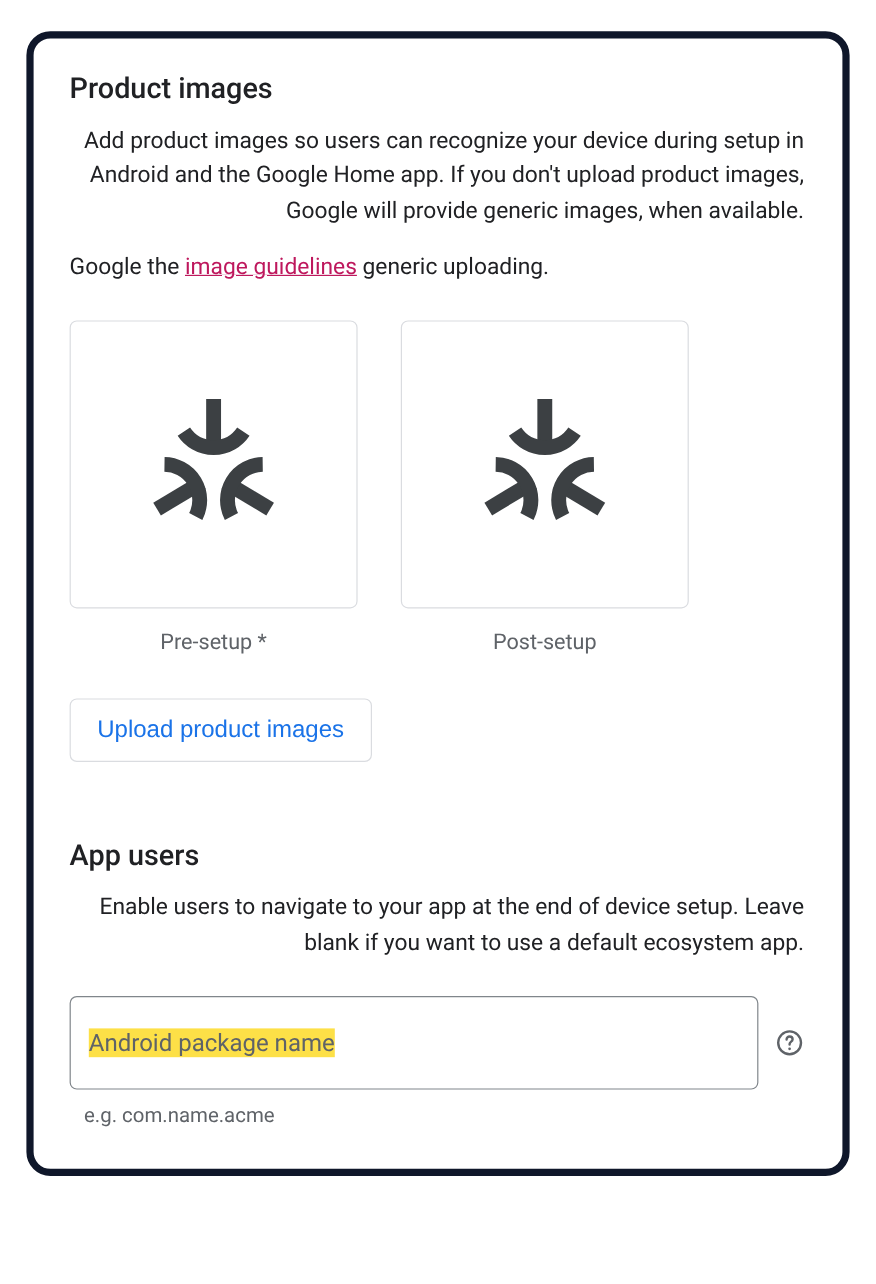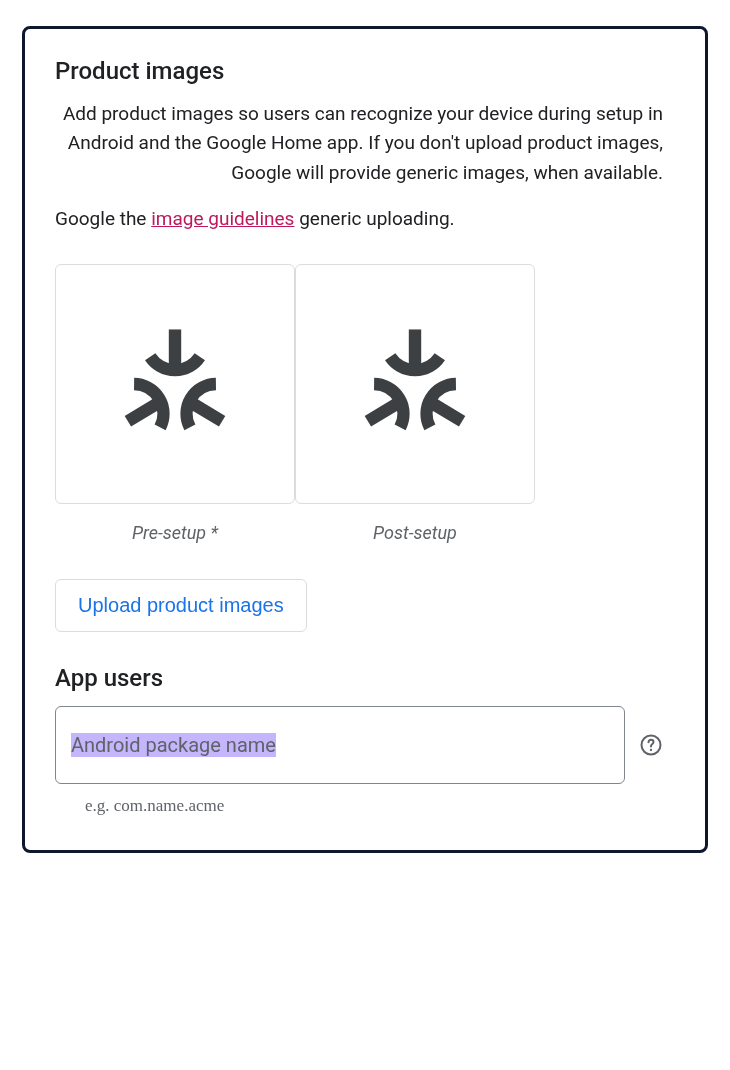--- a/index.html
+++ b/index.html
@@ -3,23 +3,23 @@
   <meta charset="utf-8">
   <style>
     * { box-sizing: border-box; margin: 0; padding: 0; }
     body {
       font-family: 'Google Sans', Roboto, Arial, sans-serif;
       background: #fff;
       padding: 26px 22px;
       width: 730px;
     }
     .card {
-      border: 3px solid #0f172a;
-      border-radius: 8px;
-      padding: 28px 42px 34px 30px;
+      border: 6px solid #0f172a;
+      border-radius: 20px;
+      padding: 28px 32px 34px 30px;
     }
     .section-title {
       font-size: 24px;
       font-weight: 500;
       color: #202124;
       margin-bottom: 14px;
     }
     .section-desc {
       font-size: 19px;
       color: #202124;
@@ -32,22 +32,22 @@
       color: #202124;
       margin-bottom: 34px;
     }
     .link {
       color: #be185d;
       text-decoration: underline;
       cursor: pointer;
     }
     .image-row {
       display: flex;
+      gap: 36px;
       margin-bottom: 36px;
-      font-style: italic;
     }
     .image-col {
       display: flex;
       flex-direction: column;
       align-items: center;
     }
     .image-box {
       width: 240px;
       height: 240px;
       border: 1px solid #dadce0;
@@ -65,21 +65,21 @@
     .upload-btn {
       display: inline-block;
       border: 1px solid #dadce0;
       border-radius: 6px;
       color: #1a73e8;
       font-size: 20px;
       font-weight: 500;
       padding: 14px 22px;
       background: #fff;
       cursor: pointer;
-      margin-bottom: 32px;
+      margin-bottom: 64px;
     }
     .field-row {
       display: flex;
       align-items: center;
       gap: 14px;
     }
     .text-field {
       position: relative;
       flex: 1;
       max-width: 582px;
@@ -98,34 +98,33 @@
       color: #5f6368;
     }
     .floating-label {
       position: absolute;
       left: 16px;
       top: 50%;
       transform: translateY(-50%);
       font-size: 20px;
       color: #5f6368;
       pointer-events: none;
-      background: #c4b5fd;
+      background: #fde047;
     }
     .help-icon {
       width: 24px;
       height: 24px;
       color: #5f6368;
       cursor: pointer;
     }
     .hint-text {
       font-size: 17px;
       color: #5f6368;
       margin-top: 12px;
-      margin-left: 30px;
-      font-family: Liberation Serif, serif;
+      margin-left: 12px;
     }
     .matter-icon {
       width: 124px;
       height: 124px;
     }
   </style>
 </head>
 <body>
 
 <div class="card">
@@ -167,20 +166,21 @@
       </div>
       <div class="image-caption">Post-setup</div>
     </div>
 
   </div>
 
   <button class="upload-btn">Upload product images</button>
 
   <h2 class="section-title">App users</h2>
 
+  <p class="section-desc" style="margin-bottom:30px;">Enable users to navigate to your app at the end of device setup. Leave blank if you want to use a default ecosystem app.</p>
 
   <div class="field-row">
     <div class="text-field">
       <input type="text" class="text-input" value="" style="">
       <span class="floating-label">Android package name</span>
     </div>
     <svg class="help-icon" viewBox="0 0 24 24" fill="none">
       <circle cx="12" cy="12" r="9.5" stroke="#5f6368" stroke-width="2"></circle>
       <path d="M9.5 9.2c0-1.4 1.1-2.5 2.5-2.5s2.5 1 2.5 2.3c0 1-.6 1.6-1.4 2.2-.8.6-1.1 1-1.1 1.9v.3" stroke="#5f6368" stroke-width="2" stroke-linecap="round"></path>
       <circle cx="12" cy="17" r="1.15" fill="#5f6368"></circle>

